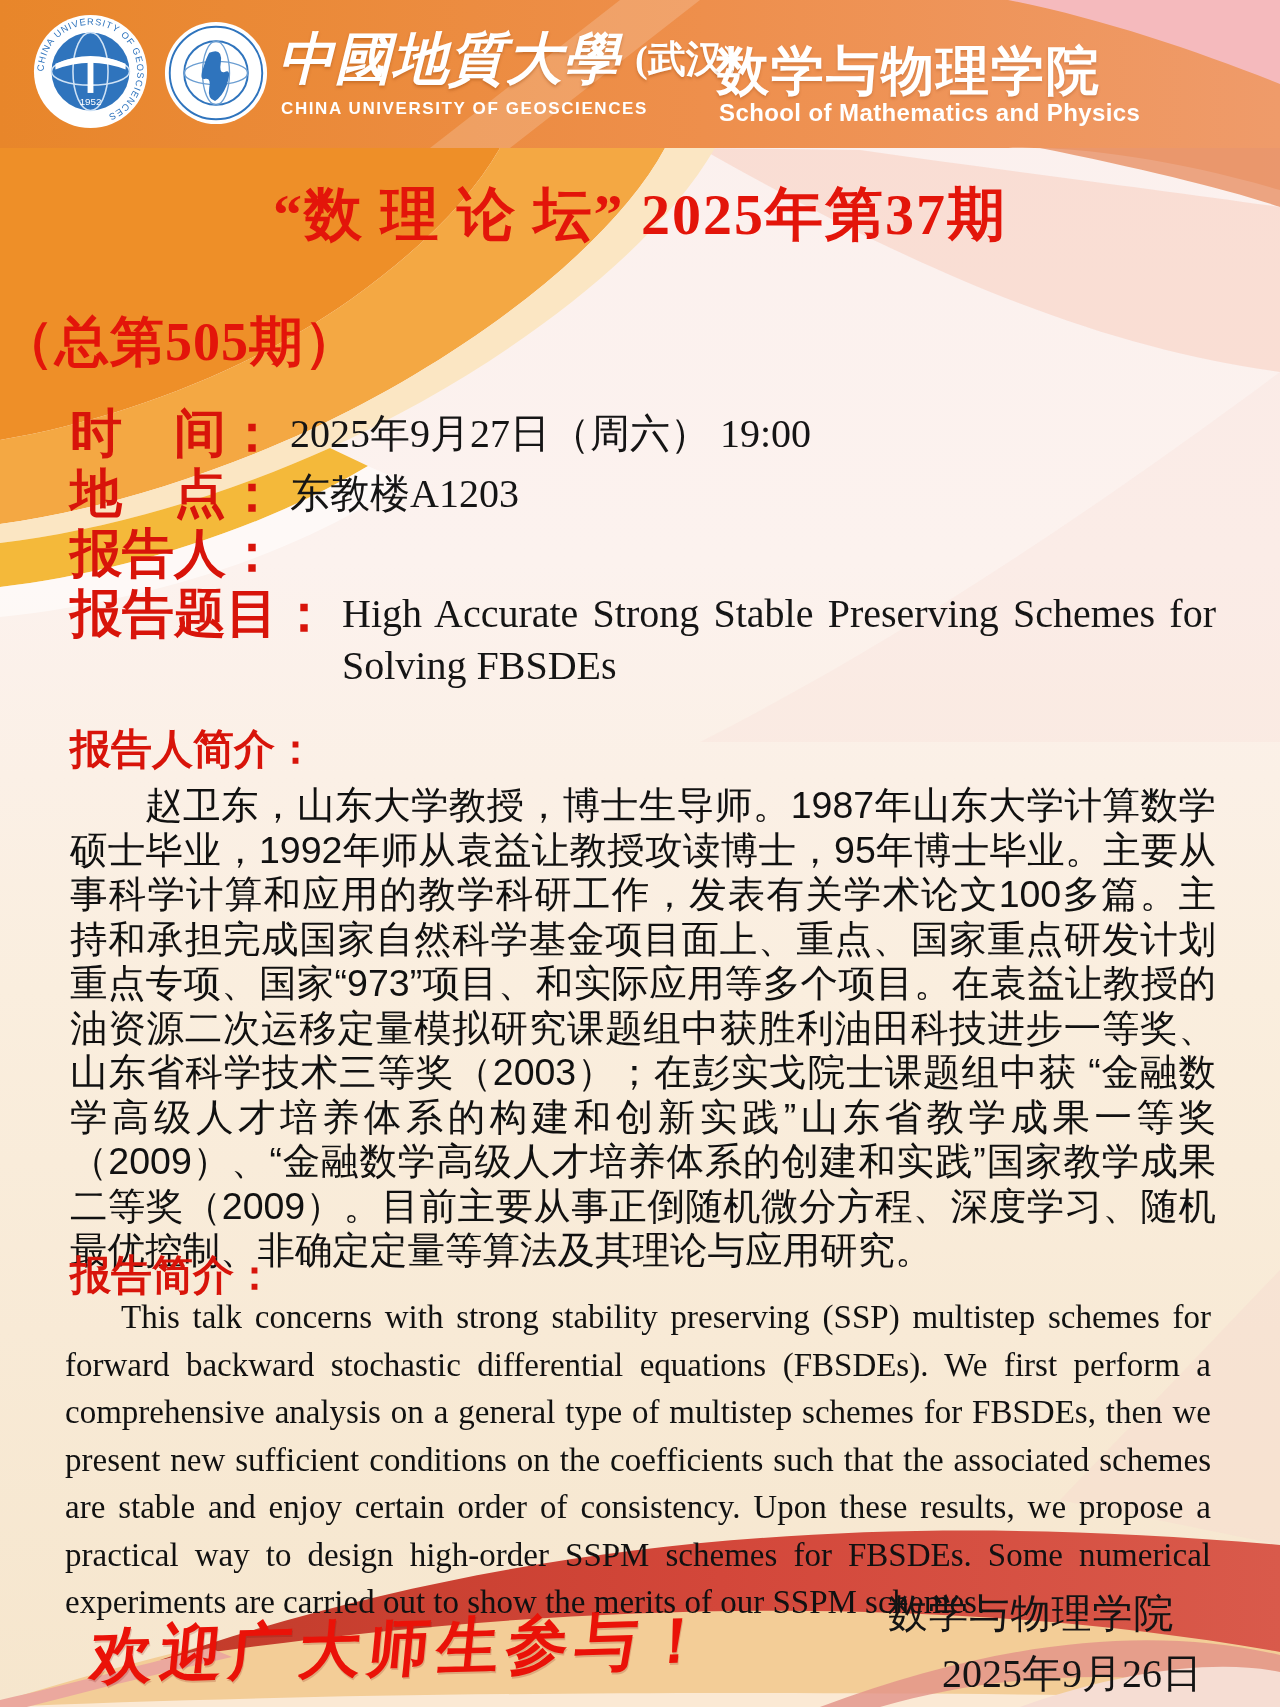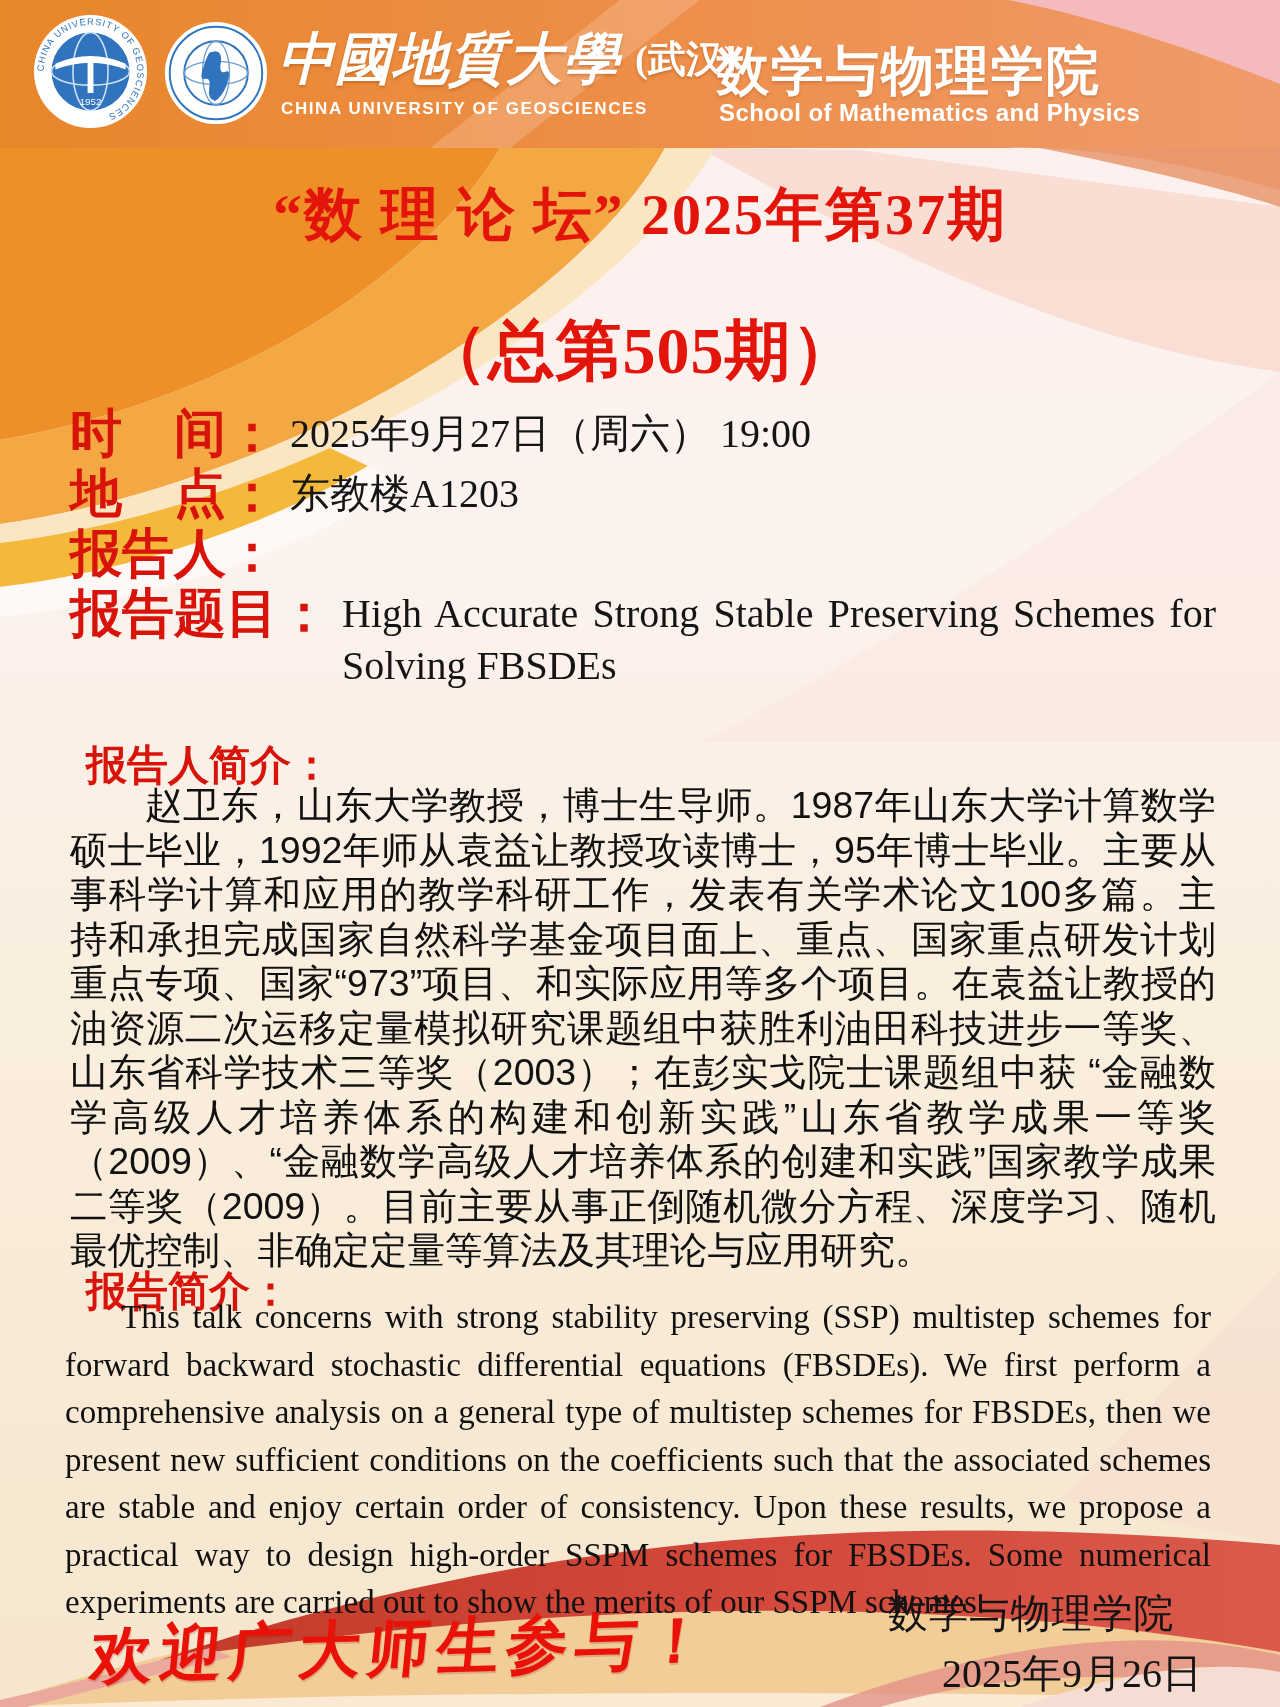--- a/index.html
+++ b/index.html
@@ -23,33 +23,33 @@
   .uni-en{position:absolute;left:281px;top:99px;color:#fff;font-weight:bold;
     font-size:17px;letter-spacing:1.6px;white-space:nowrap;}
   .school-cn{position:absolute;left:716px;top:36px;color:#fff;font-weight:bold;
     font-size:53px;letter-spacing:2px;white-space:nowrap;text-shadow:0 2px 3px rgba(150,70,20,.3);}
   .school-en{position:absolute;left:719px;top:99px;color:#fff;font-weight:bold;
     font-size:24px;letter-spacing:.4px;white-space:nowrap;}
 
   
   .title1{position:absolute;left:0;top:176px;width:1280px;margin:0;text-align:center;
     font-size:58px;font-weight:bold;color:#e3150a;letter-spacing:2px;}
-  .title2{position:absolute;left:0;top:306px;width:1280px;margin:0;text-align:center;
-    font-size:66px;font-weight:bold;color:#e3150a;letter-spacing:1px;}
+  .title2{position:absolute;left:0;top:306px;width:1280px;margin:0;text-align:left;
+    font-size:54px;font-weight:bold;color:#e3150a;letter-spacing:1px;}
 
   
   .info{position:absolute;left:70px;top:413px;width:1146px;}
   .irow{display:flex;align-items:flex-start;margin-bottom:19px;}
   .ilbl{flex:0 0 auto;white-space:nowrap;color:#d8140a;font-weight:bold;
     font-size:52px;line-height:41px;}
   .ival{flex:1 1 auto;color:#151515;font-size:40px;line-height:41px;padding-left:12px;}
   .ival.jus{text-align:justify;line-height:52px;margin-top:-5px;}
 
   
-  .sec{position:absolute;left:70px;margin:16px;color:#d8140a;font-weight:bold;font-size:41px;white-space:nowrap;}
+  .sec{position:absolute;left:70px;margin:0;color:#d8140a;font-weight:bold;font-size:41px;white-space:nowrap;}
   .bio-h{top:722px;}
   .abs-h{top:1248px;}
   .bio{position:absolute;left:70px;top:783px;width:1146px;margin:0;
     font-size:37.5px;line-height:44.5px;color:#111;text-align:justify;text-indent:2em;
     font-family:"Liberation Sans","DejaVu Sans",sans-serif;}
   .abs{position:absolute;left:65px;top:1294px;width:1146px;margin:0;
     font-size:33px;line-height:47.5px;color:#111;text-align:justify;text-indent:1.7em;}
 
   
   .welcome{position:absolute;left:92px;top:1606px;color:#ea1208;font-weight:bold;

